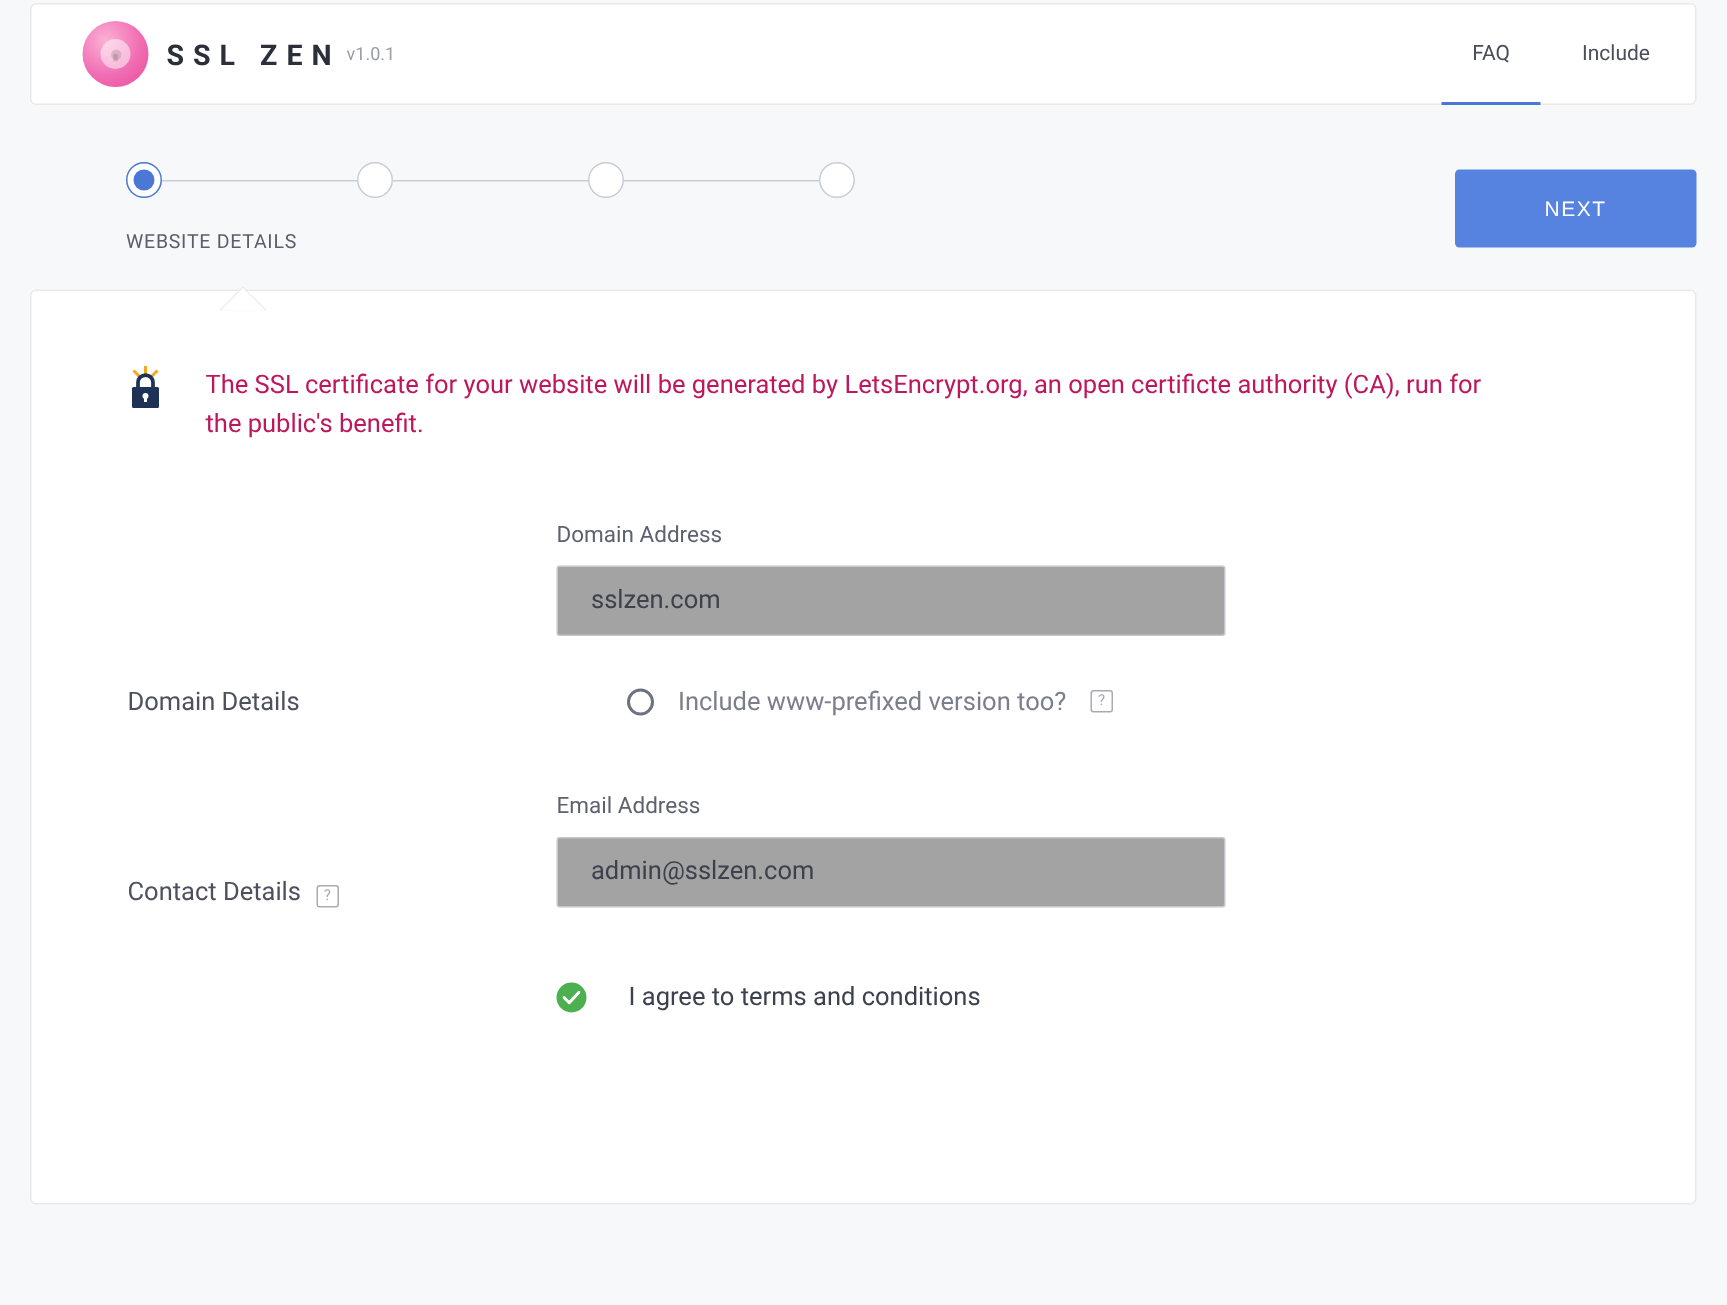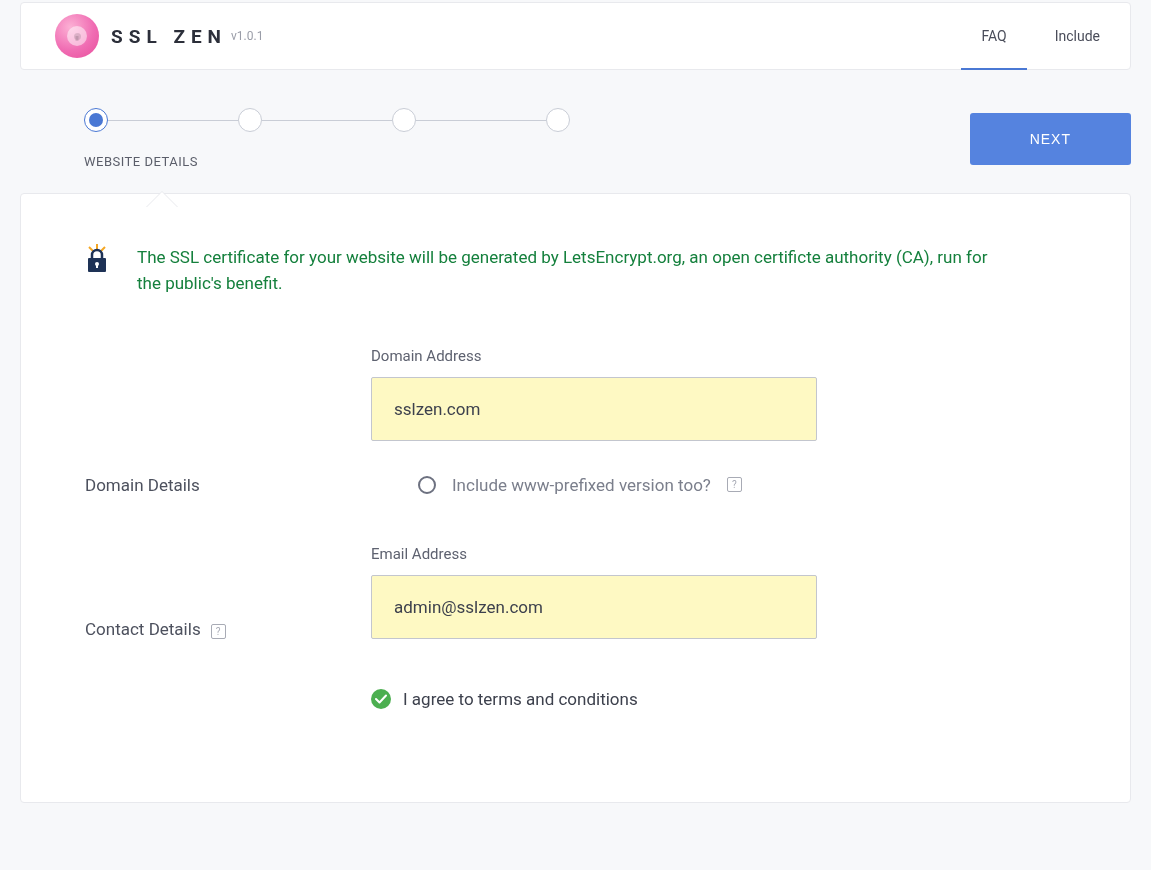--- a/index.html
+++ b/index.html
@@ -239,21 +239,21 @@
       margin-bottom: 50px;
     }
     
     .lock-icon {
       flex-shrink: 0;
       margin-top: 0px;
     }
     
     .info-text {
       font-size: 17px;
-      color: #15803d;
+      color: #be185d;
       line-height: 1.55;
       max-width: 860px;
     }
     
     .form-section {
       display: flex;
       margin-bottom: 50px;
     }
     
     .section-label {
@@ -274,27 +274,27 @@
     
     .field-label {
       font-size: 15px;
       color: #5e6270;
       margin-bottom: 12px;
       display: block;
     }
     
     .text-input {
       width: 100%;
-      height: 64px;
+      height: 47px;
       border: 1px solid #c3c6ce;
       border-radius: 2px;
       padding: 0 22px;
       font-size: 17px;
       color: #3d414d;
-      background: #fef9c3;
+      background: #a3a3a3;
       font-family: inherit;
     }
     
     .checkbox-row {
       display: flex;
       align-items: center;
       gap: 16px;
       margin-top: 34px;
       margin-left: 47px;
     }
@@ -322,21 +322,21 @@
       align-items: center;
       justify-content: center;
       font-size: 10px;
       color: #a8abb5;
       cursor: pointer;
     }
     
     .terms-row {
       display: flex;
       align-items: center;
-      gap: 12px;
+      gap: 28px;
       margin-left: 286px;
       margin-top: 20px;
     }
     
     .check-circle {
       width: 20px;
       height: 20px;
       border-radius: 50%;
       background: #4caf50;
       display: flex;

